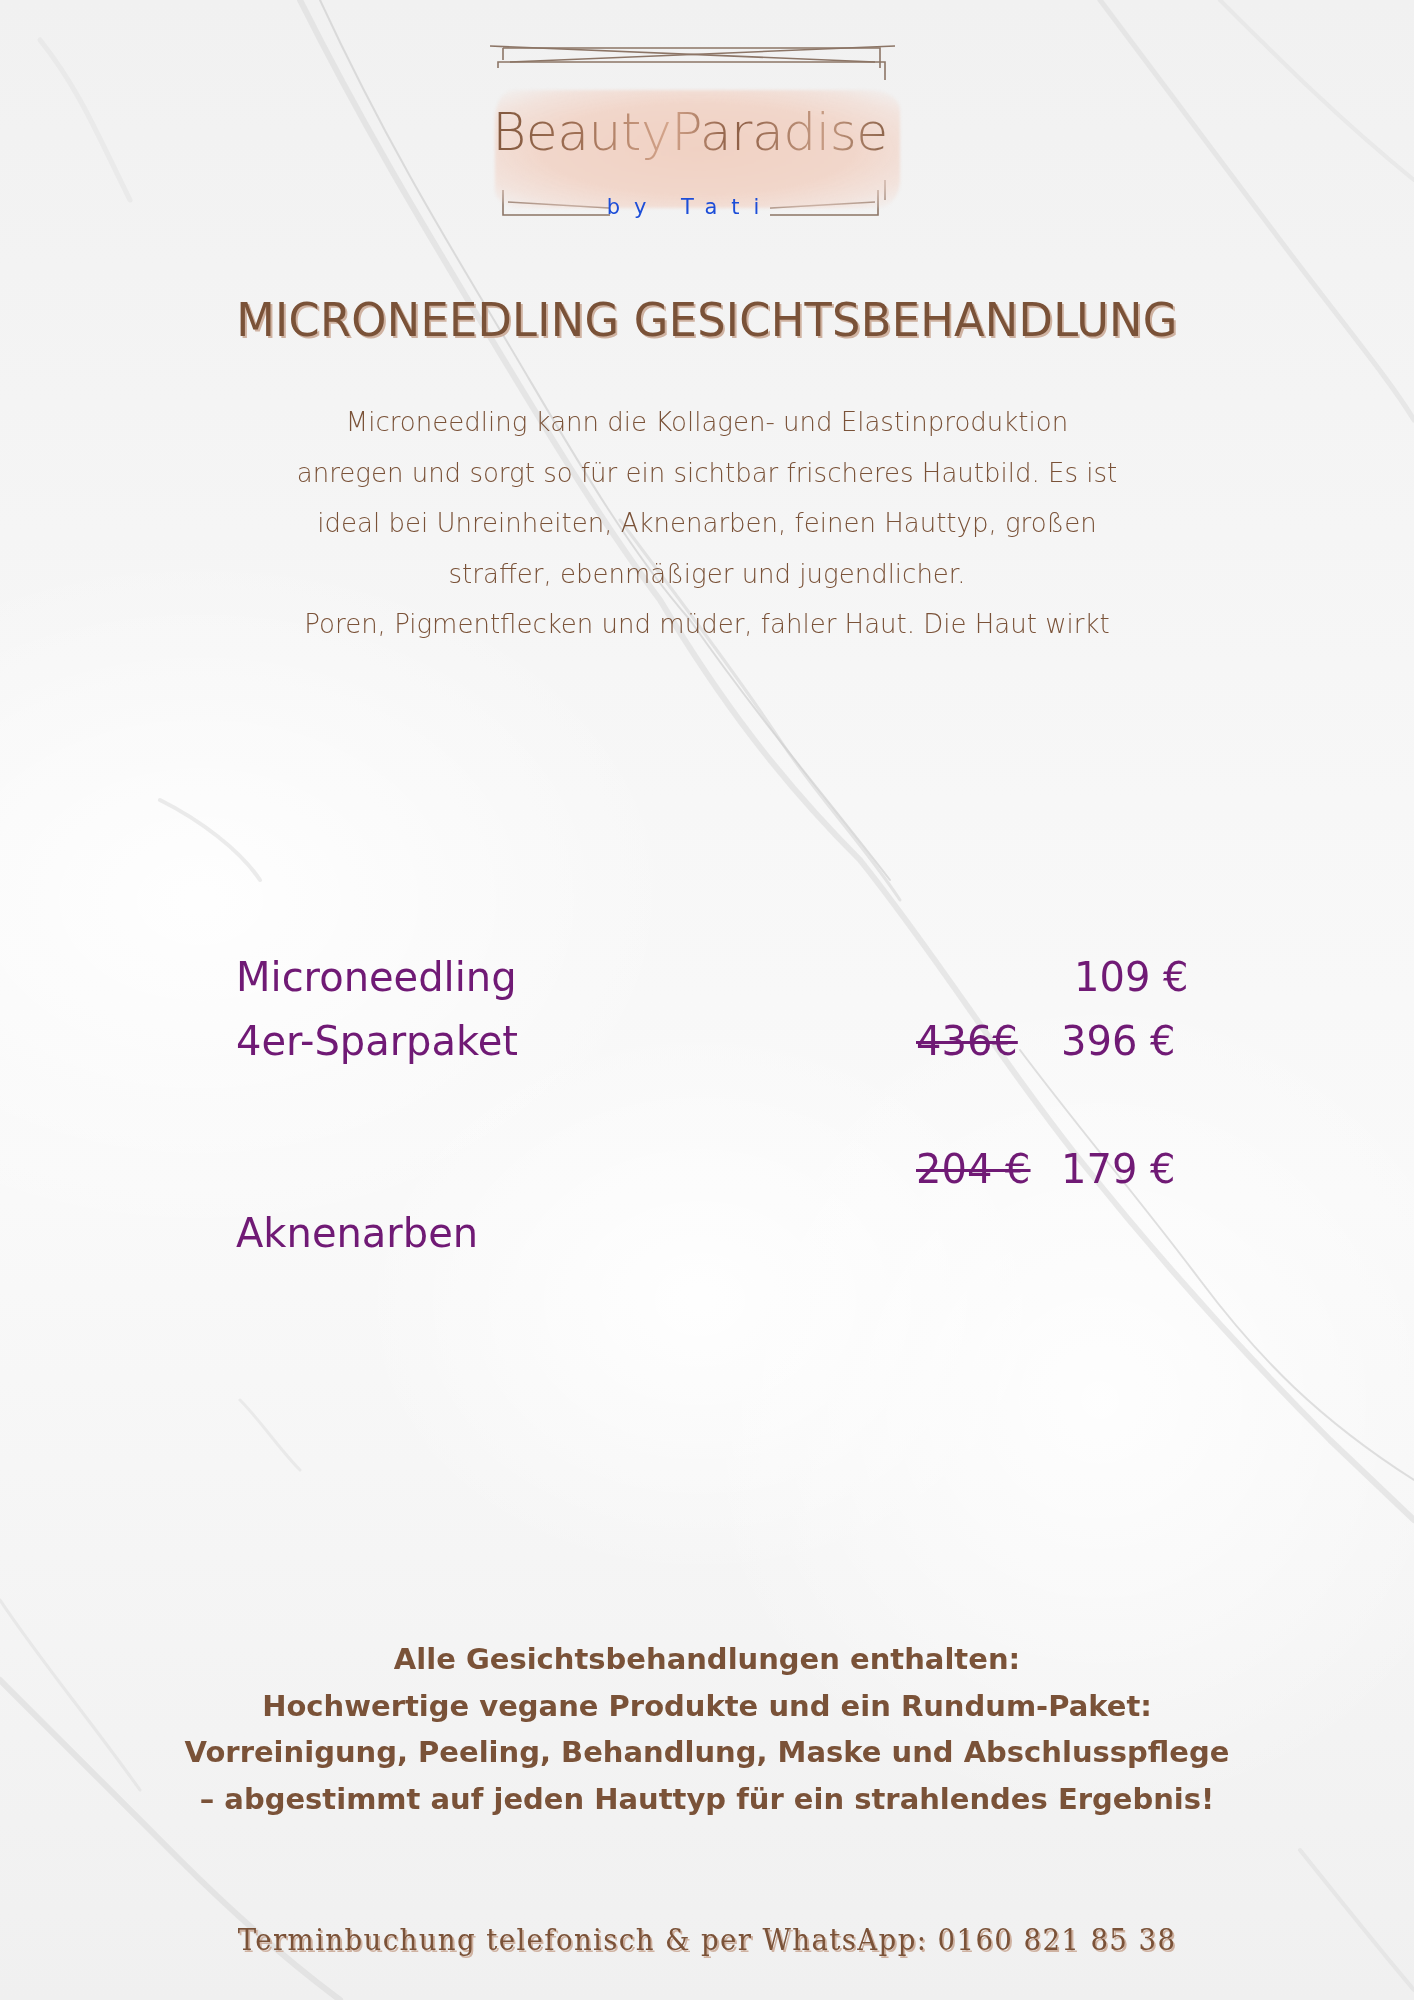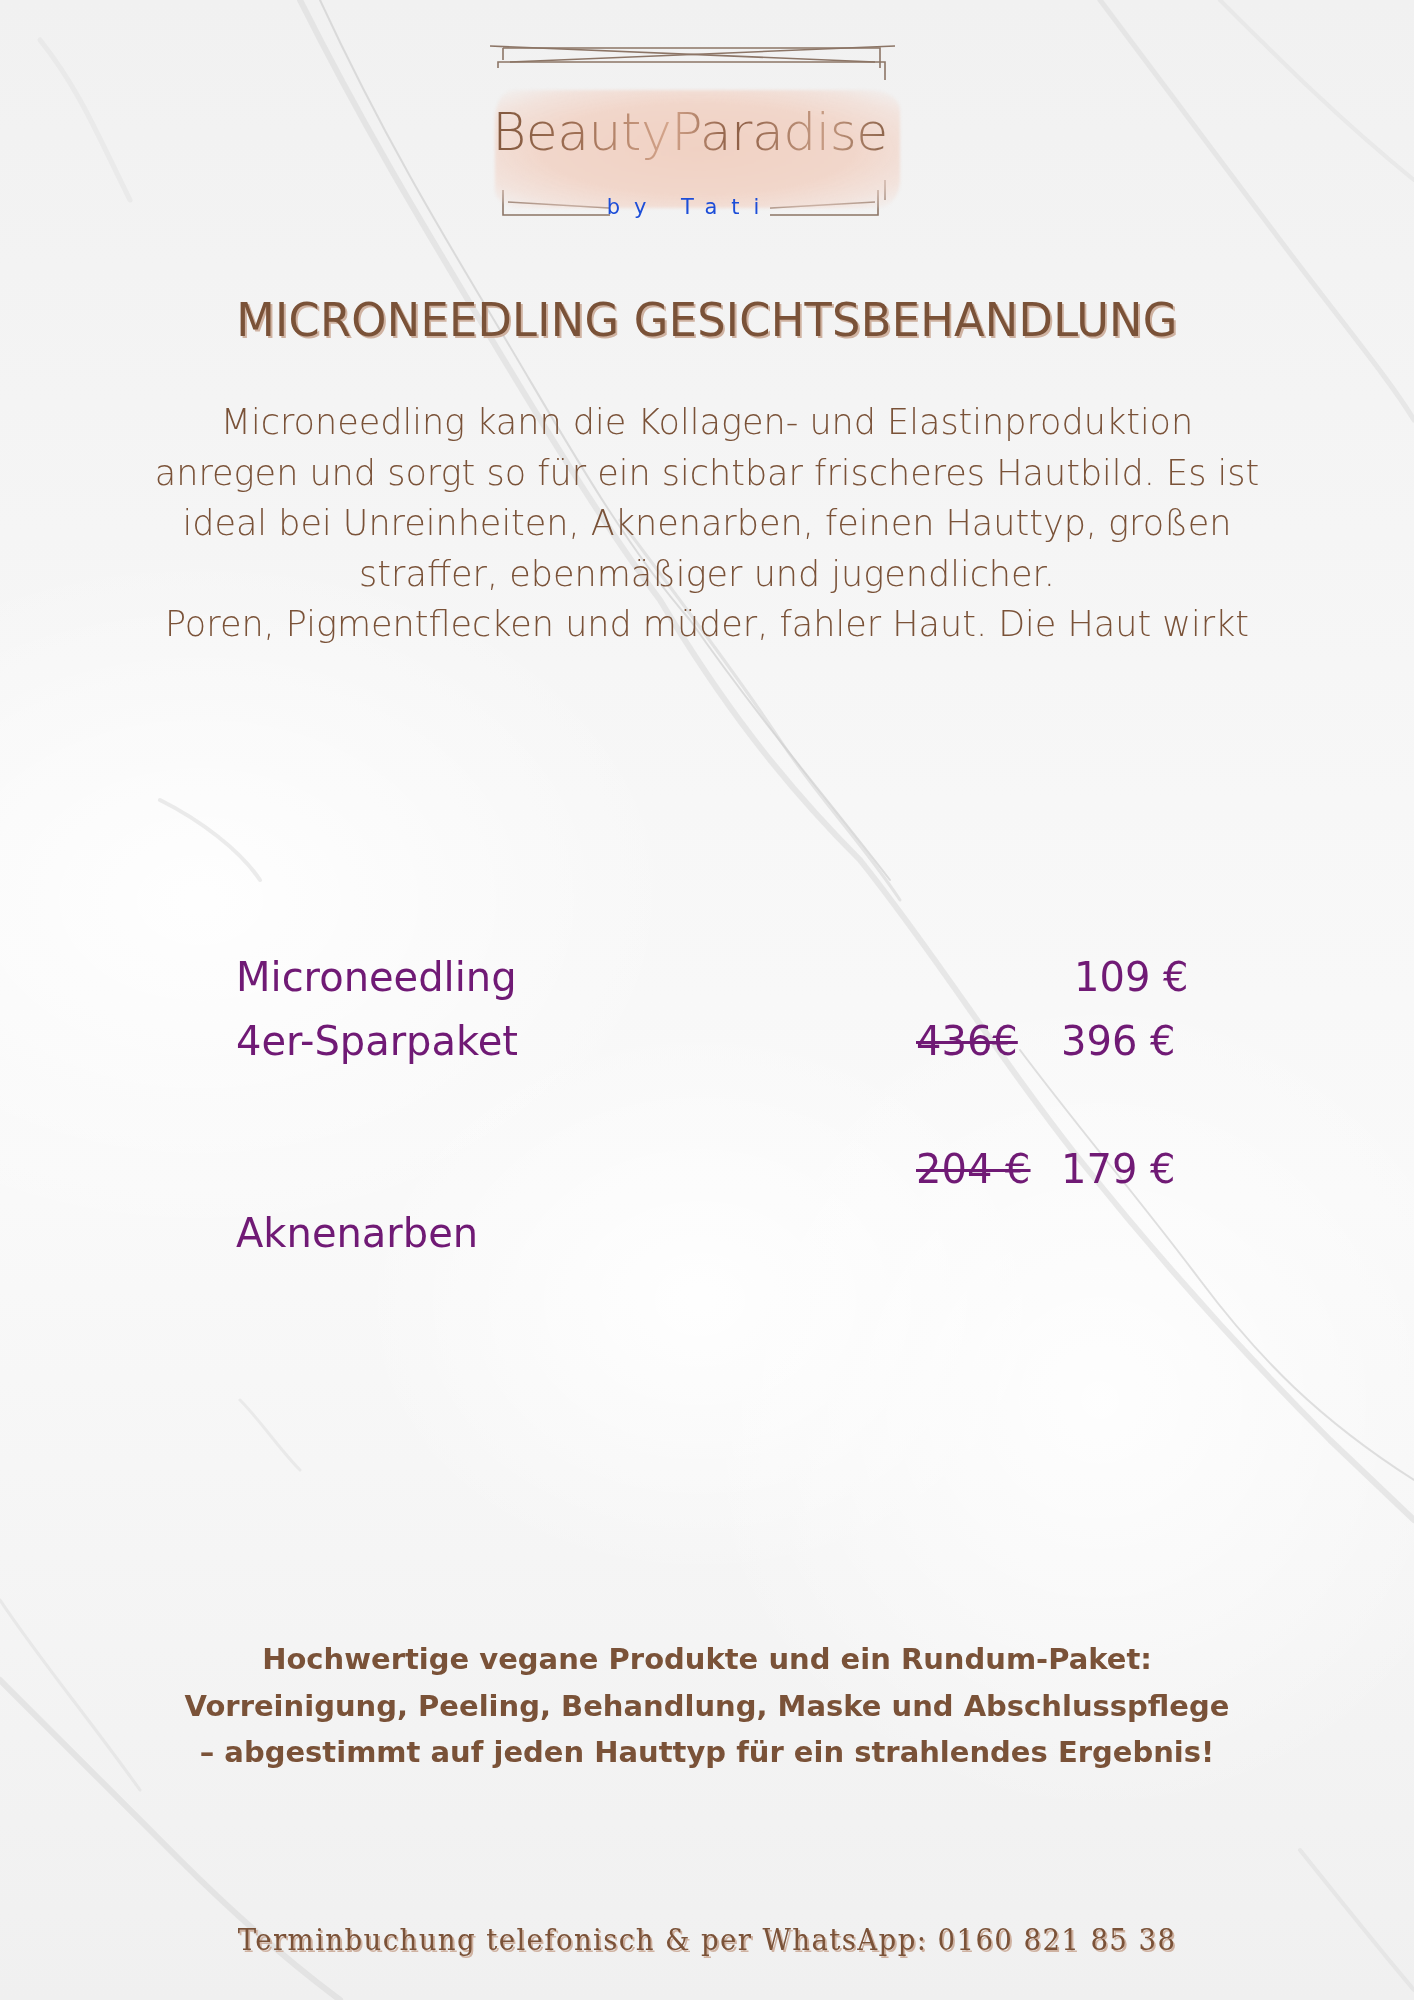--- a/index.html
+++ b/index.html
@@ -67,21 +67,21 @@
       color: #7a5238;
       letter-spacing: 0.3px;
       text-shadow: 2px 2px 0 #cfb2a1;
       transform: scaleX(0.95);
     }
 
     .desc {
       position: absolute;
       left: 150px; width: 1114px; top: 397px;
       text-align: center;
-      font-size: 35px;
+      font-size: 26px;
       line-height: 50.5px;
       color: #7a5238;
       font-weight: 300;
     }
     .desc span { display: block; white-space: nowrap; }
 
     .prices {
       position: absolute;
       left: 236px; top: 945px; width: 980px;
       font-size: 40px;
@@ -190,18 +190,19 @@
   <div class="row">
     <span class="old" style="left:680px;">204 €</span>
     <span class="new" style="left:825px;">179 €</span>
   </div>
   <div class="row">
     <span class="name">Aknenarben</span>
   </div>
 </div>
 
 <div class="included">
+  <span>Alle Gesichtsbehandlungen enthalten:</span>
   <span>Hochwertige vegane Produkte und ein Rundum-Paket:</span>
   <span>Vorreinigung, Peeling, Behandlung, Maske und Abschlusspflege</span>
   <span>– abgestimmt auf jeden Hauttyp für ein strahlendes Ergebnis!</span>
 </div>
 
 <div class="footer">Terminbuchung telefonisch &amp; per WhatsApp: 0160 821 85 38</div>
 
 </body></html>

